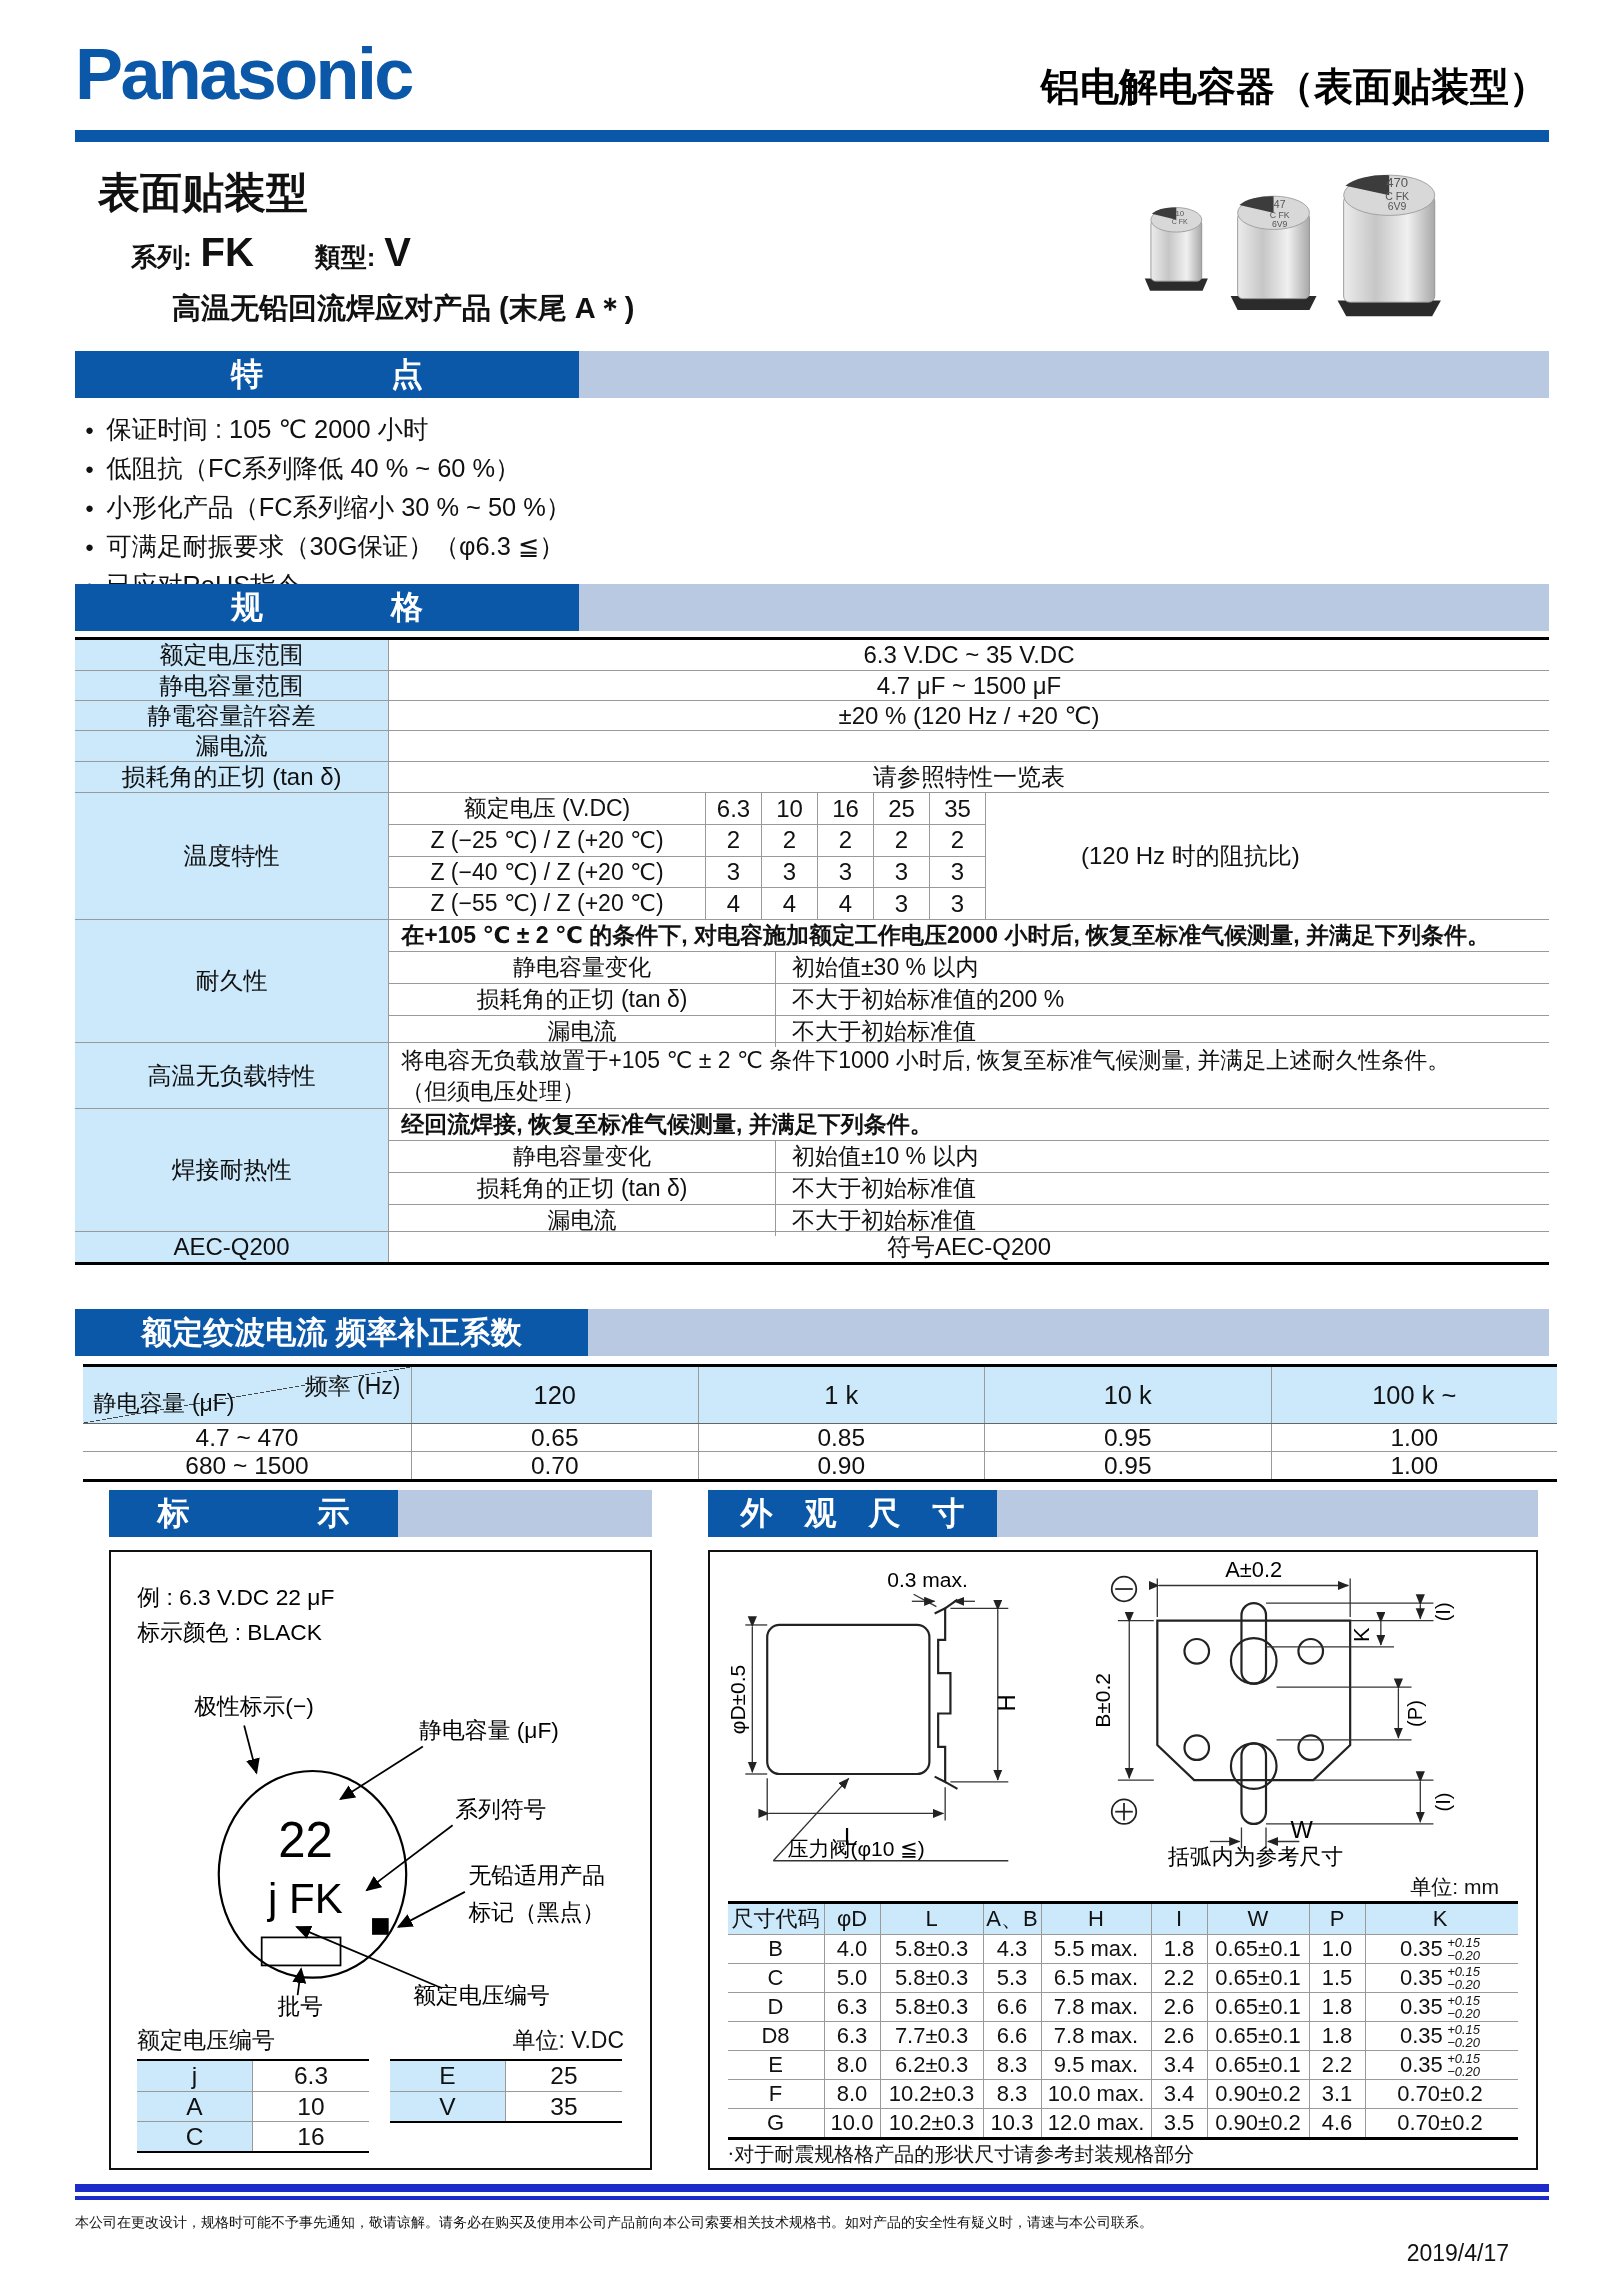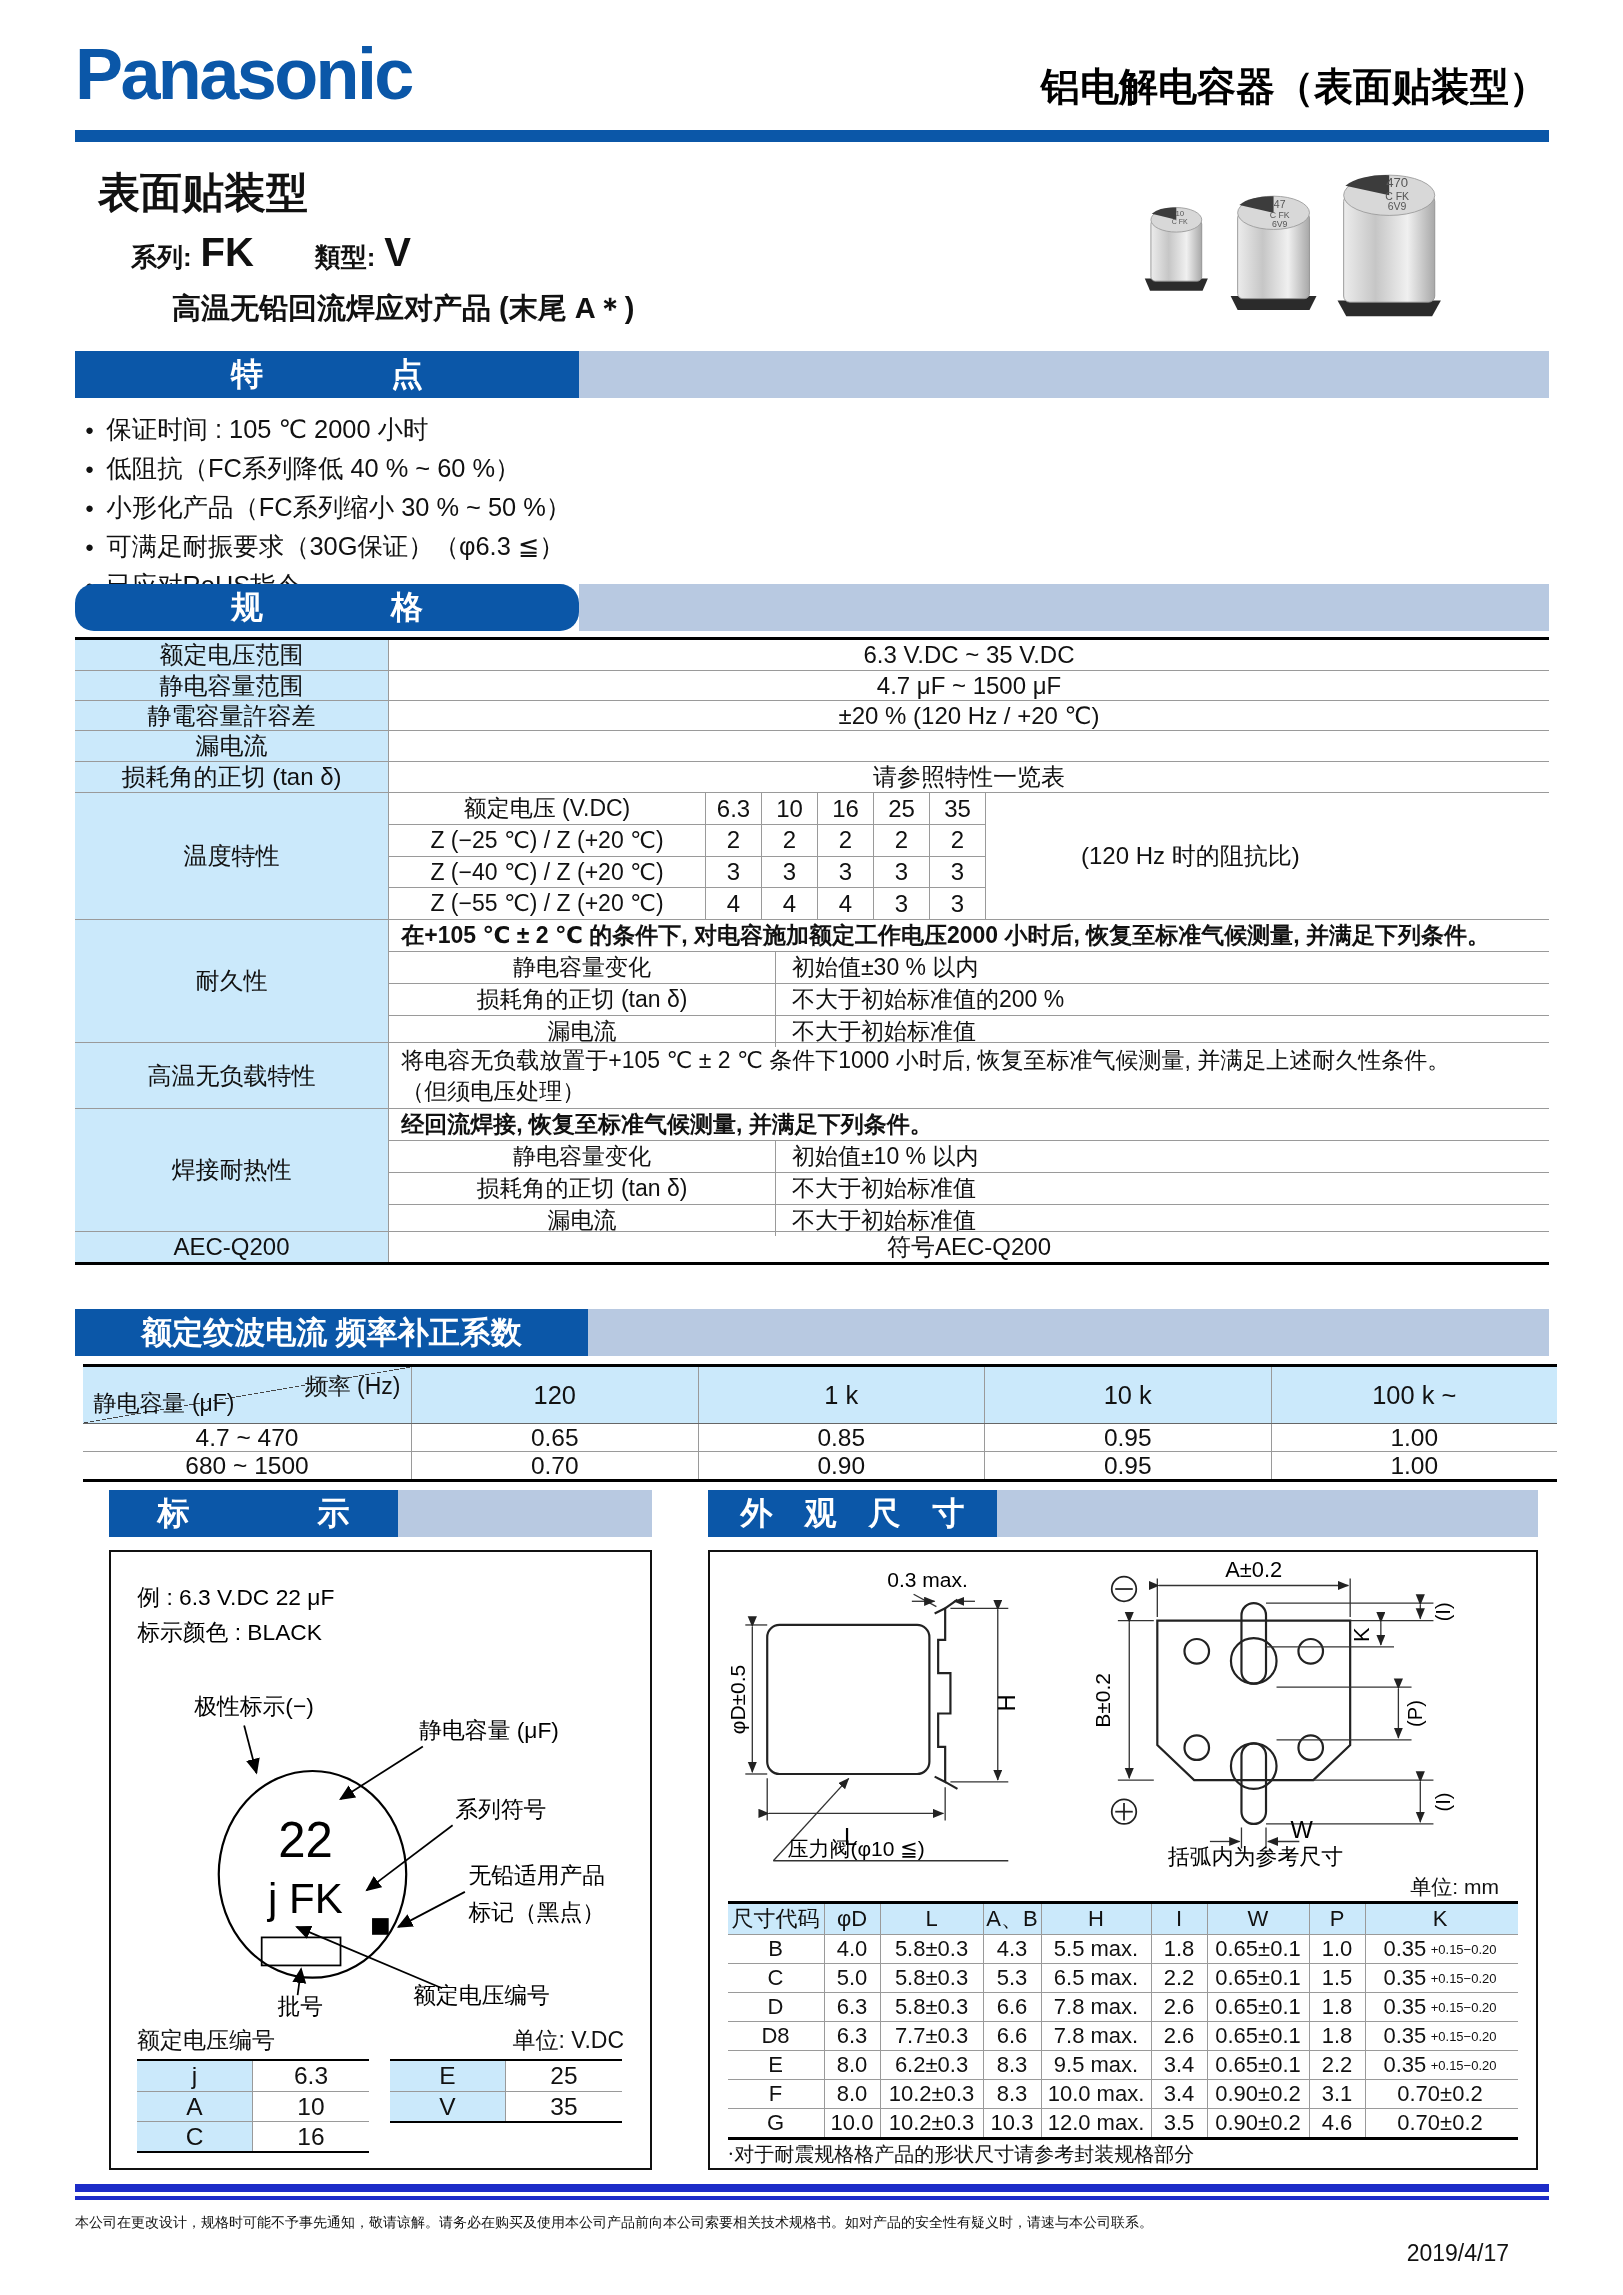--- a/index.html
+++ b/index.html
@@ -85,21 +85,21 @@
 
   .dim-unit{position:absolute;right:37px;top:321px;font-size:21px;}
   .dim-table{position:absolute;left:17.5px;top:349px;width:790px;border-top:3.5px solid #000;border-bottom:3.5px solid #000;}
   .drow{display:flex;height:29px;}
   .drow.head{height:30px;background:var(--cellblue);}
   .drow + .drow{border-top:0.9px solid var(--hairline);}
   .dcell{display:flex;align-items:center;justify-content:center;font-size:22px;flex:none;}
   .dcell + .dcell{border-left:0.9px solid var(--hairline);}
   .c0{width:96px;} .c1{width:56px;} .c2{width:103px;} .c3{width:58px;} .c4{width:110px;}
   .c5{width:56px;} .c6{width:102px;} .c7{width:56px;} .c8{width:150px;}
-  .tol{display:flex;flex-direction:row;font-size:13px;line-height:13px;margin-left:4.4px;}
+  .tol{display:flex;flex-direction:column;font-size:13px;line-height:13px;margin-left:4.4px;font-style:italic;}
   .dim-footnote{position:absolute;left:17.5px;top:589px;font-size:20px;font-family:Liberation Serif, serif;}
 
   
   .foot-rule1{position:absolute;left:75px;top:2184px;width:1474px;height:8px;background:var(--footblue);}
   .foot-rule2{position:absolute;left:75px;top:2196px;width:1474px;height:3.5px;background:var(--footblue);}
   .disclaimer{position:absolute;left:75px;top:2214px;width:1474px;font-size:14px;}
   .date{position:absolute;right:114px;top:2240px;font-size:23px;}
 
   svg text{font-family:"Liberation Sans","DejaVu Sans",sans-serif;}
 </style>
@@ -168,21 +168,21 @@
   </div>
   <div class="features">
     <div class="feat-item">保证时间 : 105 ℃ 2000 小时</div>
     <div class="feat-item">低阻抗（FC系列降低 40 % ~ 60 %）</div>
     <div class="feat-item">小形化产品（FC系列缩小 30 % ~ 50 %）</div>
     <div class="feat-item">可满足耐振要求（30G保证）（φ6.3 ≦）</div>
     <div class="feat-item">已应对RoHS指令</div>
   </div>
 
   <div class="secbar" style="left:75px;top:584px;width:1474px;">
-    <div class="blue" style="width:504px;font-size:32px;border-radius:19px;">规　　　　格</div>
+    <div class="blue" style="width:504px;font-size:32px;">规　　　　格</div>
     <div class="ext"></div>
   </div>
 
   <div class="spec-table">
     <div class="srow h34">
       <div class="slabel">额定电压范围</div>
       <div class="sval">6.3 V.DC ~ 35 V.DC</div>
     </div>
     <div class="srow h34">
       <div class="slabel">静电容量范围</div>

